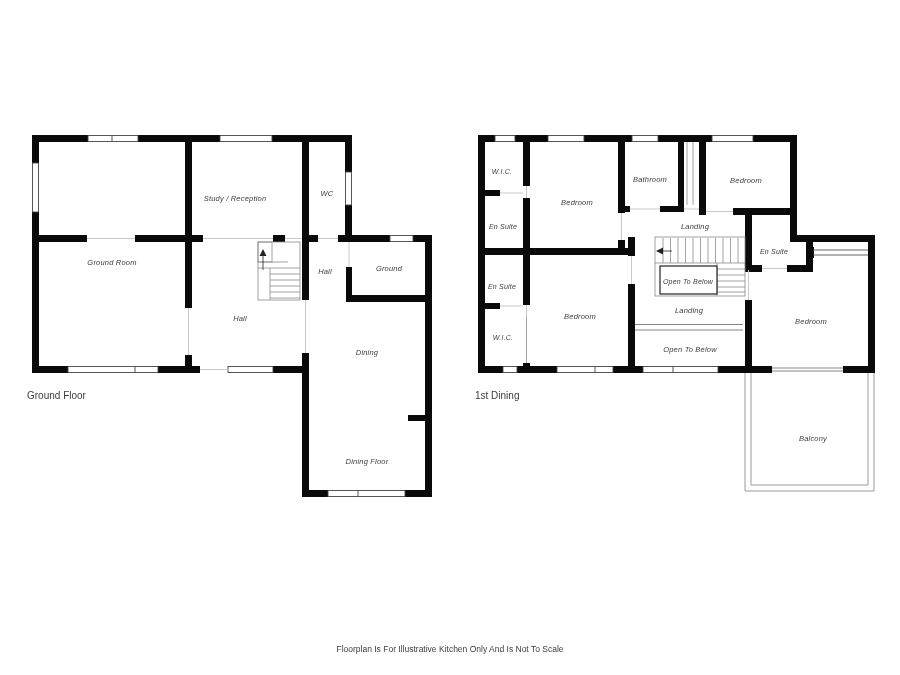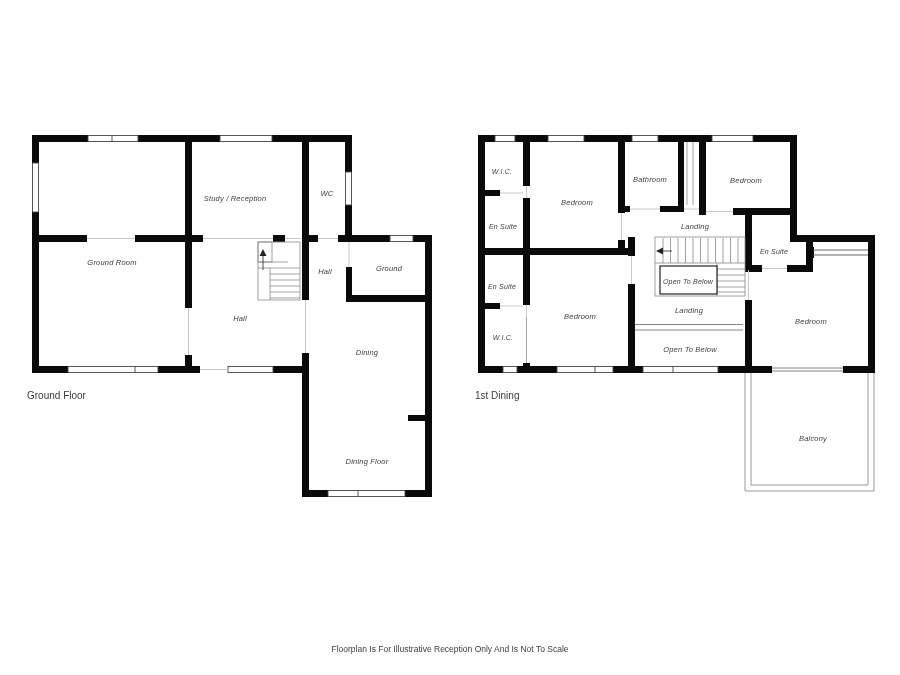--- a/index.html
+++ b/index.html
@@ -246,15 +246,15 @@
 <div class="room-label small" style="left:688px;top:281px">Open To Below</div>
 <div class="room-label small" style="left:502px;top:286px">En Suite</div>
 <div class="room-label" style="left:580px;top:316px">Bedroom</div>
 <div class="room-label" style="left:689px;top:310px">Landing</div>
 <div class="room-label" style="left:811px;top:321px">Bedroom</div>
 <div class="room-label small" style="left:503px;top:337px">W.I.C.</div>
 <div class="room-label" style="left:690px;top:349px">Open To Below</div>
 <div class="room-label" style="left:813px;top:438px">Balcony</div>
 <div class="floor-name" style="left:475px;top:390px">1st Dining</div>
 
-<div class="disclaimer">Floorplan Is For Illustrative Reception Only And Is Not To Scale</div>
+<div class="disclaimer">Floorplan Is For Illustrative Kitchen Only And Is Not To Scale</div>
 
 </div>
 
 </body></html>

